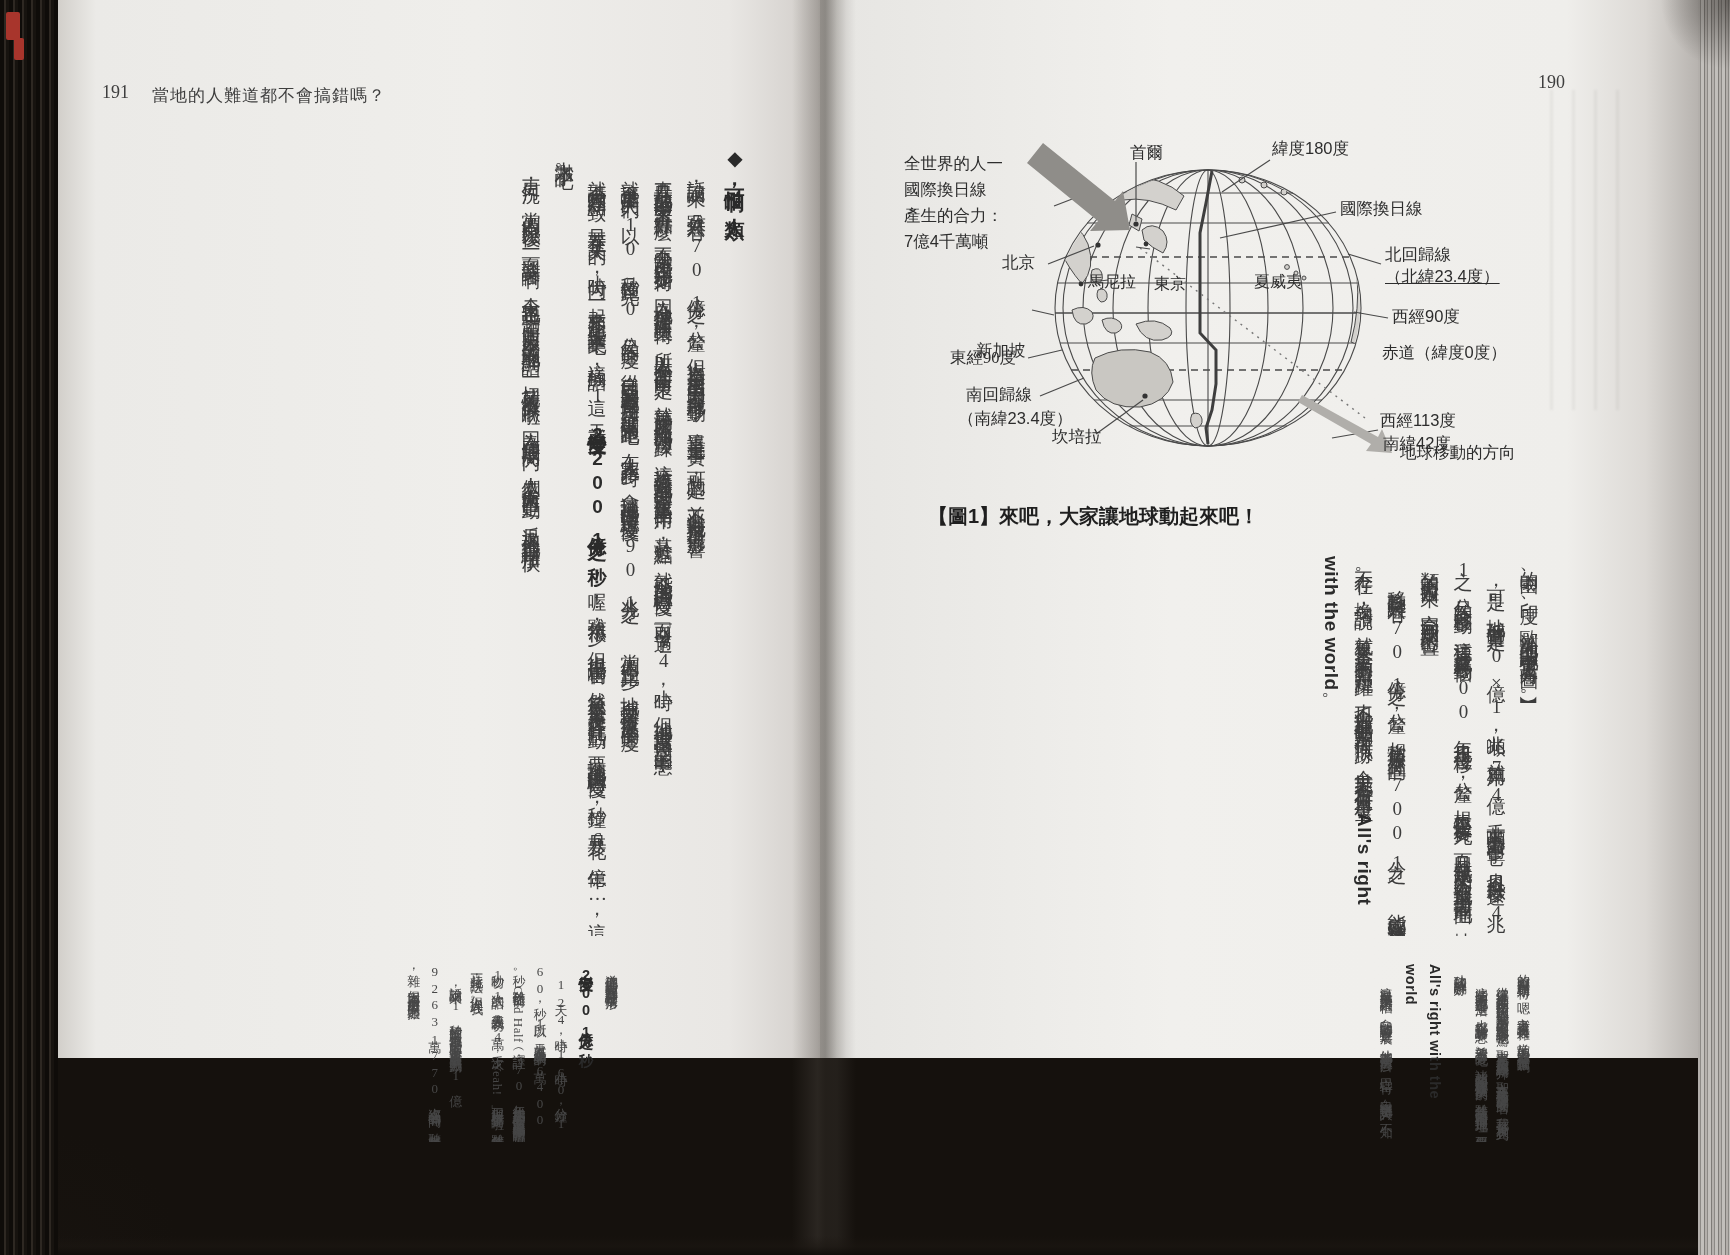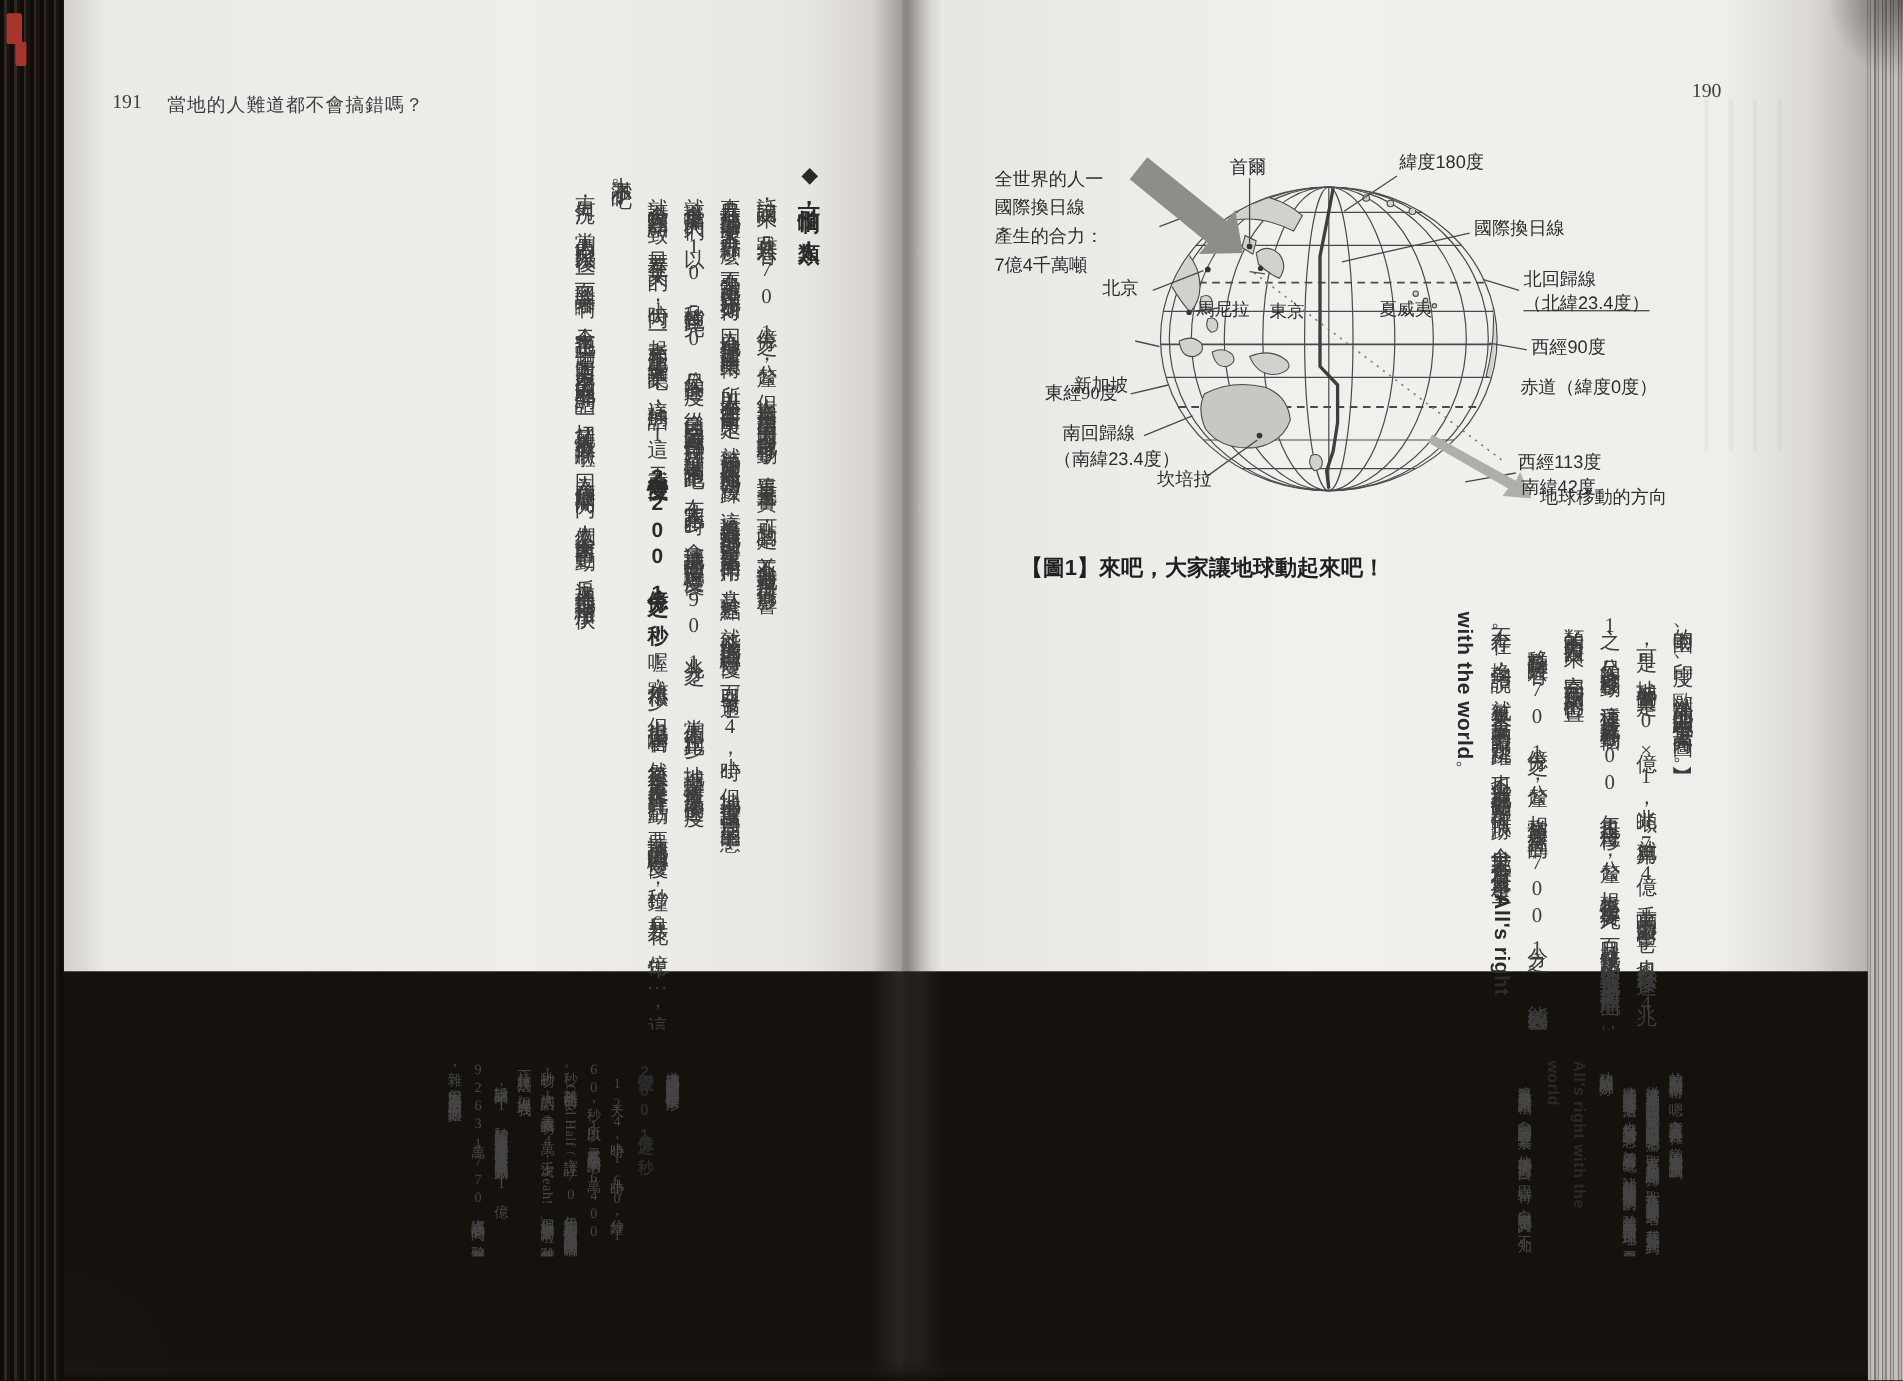--- a/index.html
+++ b/index.html
@@ -1,21 +1,21 @@
 <!DOCTYPE html>
 <html><head>
 <meta charset="utf-8">
 <style>
   html,body{margin:0;padding:0;}
   body{
     width:1730px;height:1255px;position:relative;overflow:hidden;
     background:#15110d;
     font-family:"Liberation Serif","DejaVu Serif",serif;
   }
-  .page{position:absolute;top:0;height:883px;}
+  .page{position:absolute;top:0;height:1058px;}
   #left-page{
     left:58px;width:762px;
     background:linear-gradient(to right,#d2cfca 0,#ebeae7 5%,#efeeeb 55%,#e9e7e4 88%,#d0ccc8 100%);
   }
   #right-page{
     left:820px;width:878px;
     background:linear-gradient(to right,#bab7b2 0,#e7e6e3 3%,#f1f0ed 40%,#efeeeb 85%,#dcd9d5 94%,#b7b3af 100%);
   }
   .gutter{
     position:absolute;left:792px;top:0;width:64px;height:1255px;z-index:5;pointer-events:none;
@@ -196,21 +196,21 @@
 
     <polygon points="462,277 538,319 542,311 552,335 526,333 531,326 458,284" fill="#b0aeaa"></polygon>
   </svg>
 
   <div class="fig-label force-label" style="left:64px;top:32px;">
     <div>全世界的人一</div>
     <div>國際換日線</div>
     <div>產生的合力：</div>
     <div>7億4千萬噸</div>
   </div>
-  <div class="fig-label" style="left:278px;top:26px;">首爾</div>
+  <div class="fig-label" style="left:290px;top:26px;">首爾</div>
   <div class="fig-label" style="left:432px;top:22px;">緯度180度</div>
   <div class="fig-label" style="left:500px;top:82px;">國際換日線</div>
   <div class="fig-label" style="left:545px;top:128px;">北回歸線</div>
   <div class="fig-label" style="left:545px;top:150px;text-decoration:underline;">（北緯23.4度）</div>
   <div class="fig-label" style="left:552px;top:190px;">西經90度</div>
   <div class="fig-label" style="left:542px;top:226px;">赤道（緯度0度）</div>
   <div class="fig-label" style="left:162px;top:136px;">北京</div>
   <div class="fig-label small" style="left:314px;top:122px;margin-top:36px;">東京</div>
   <div class="fig-label small" style="left:248px;top:156px;">馬尼拉</div>
   <div class="fig-label small" style="left:414px;top:156px;">夏威夷</div>

